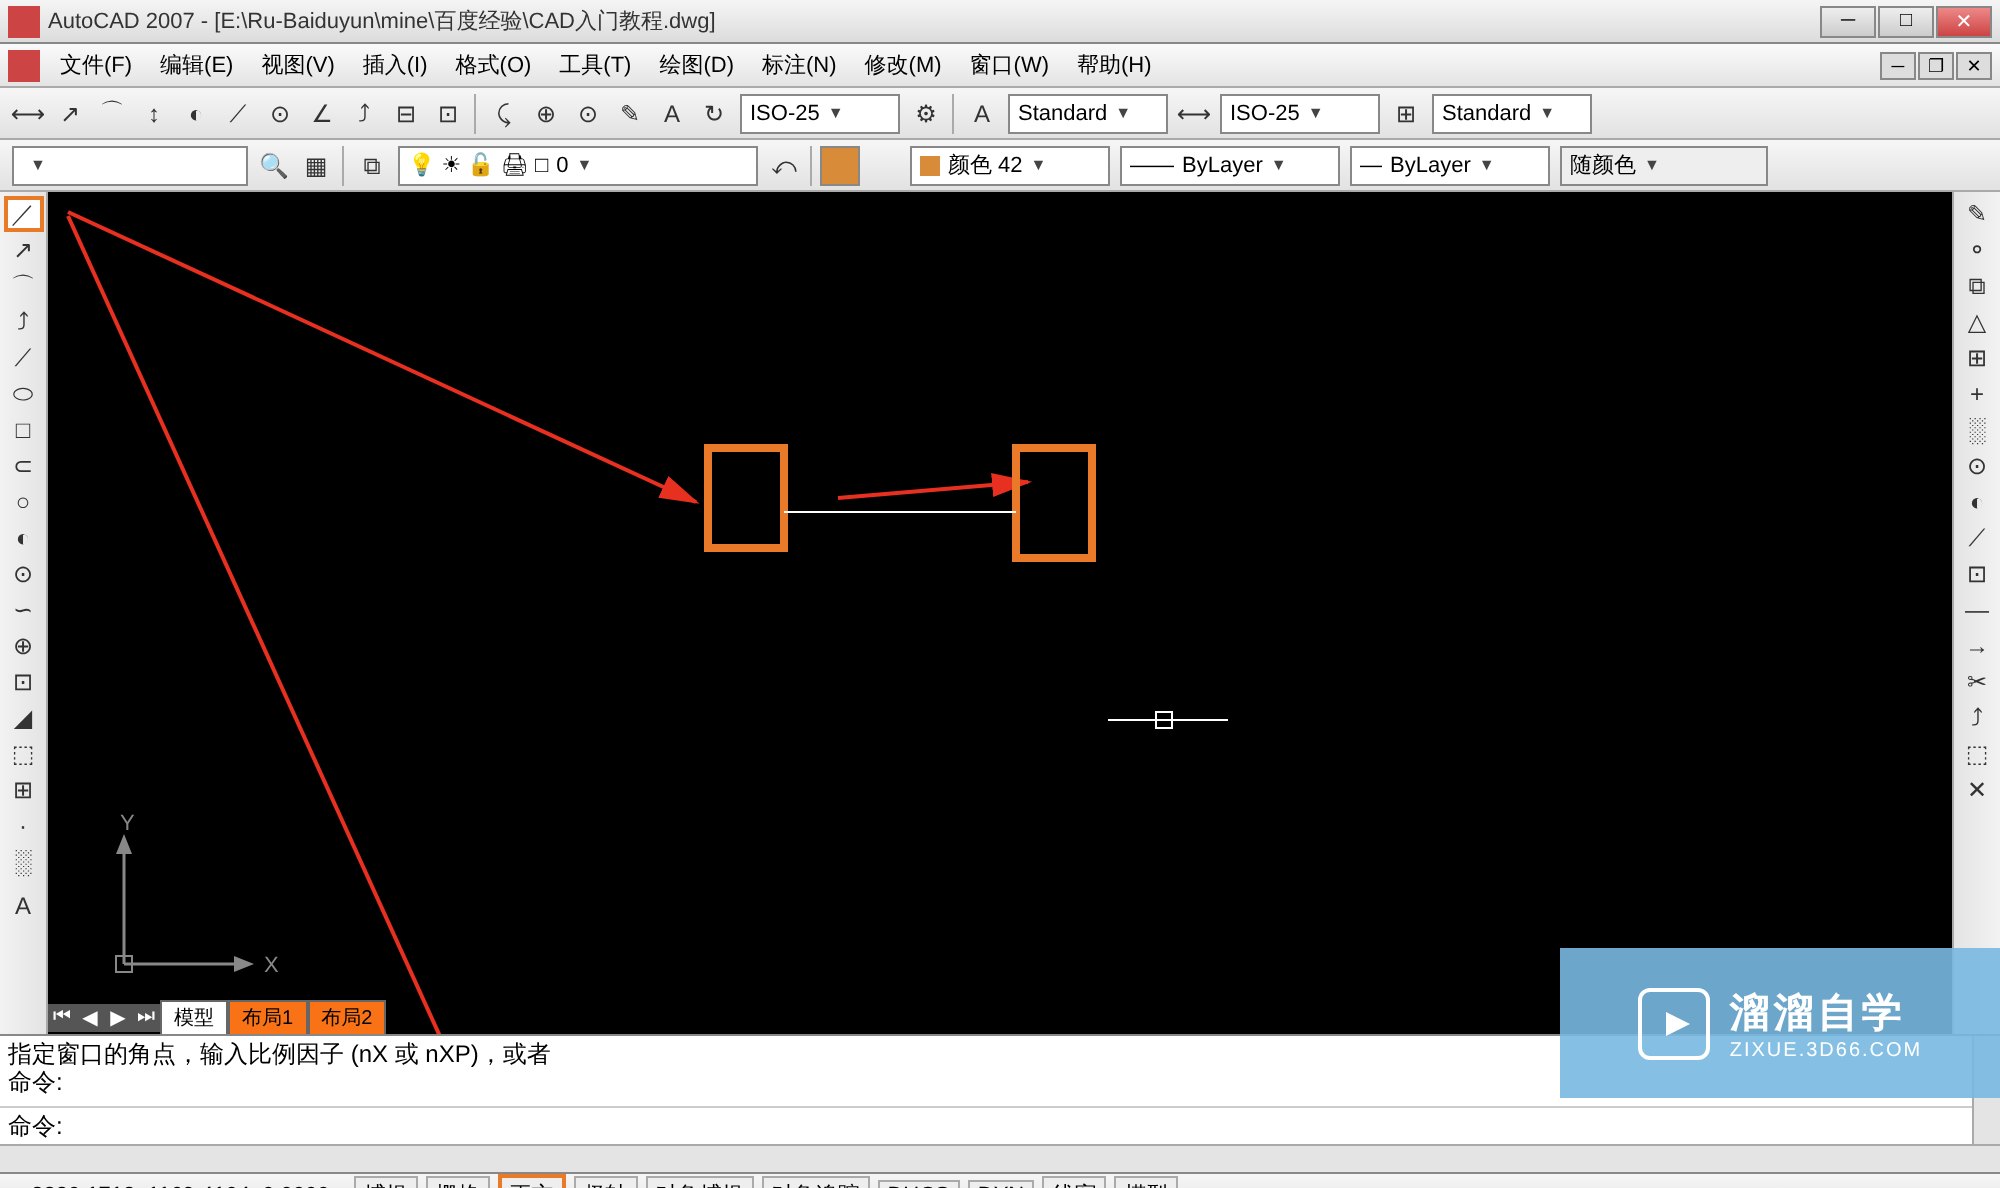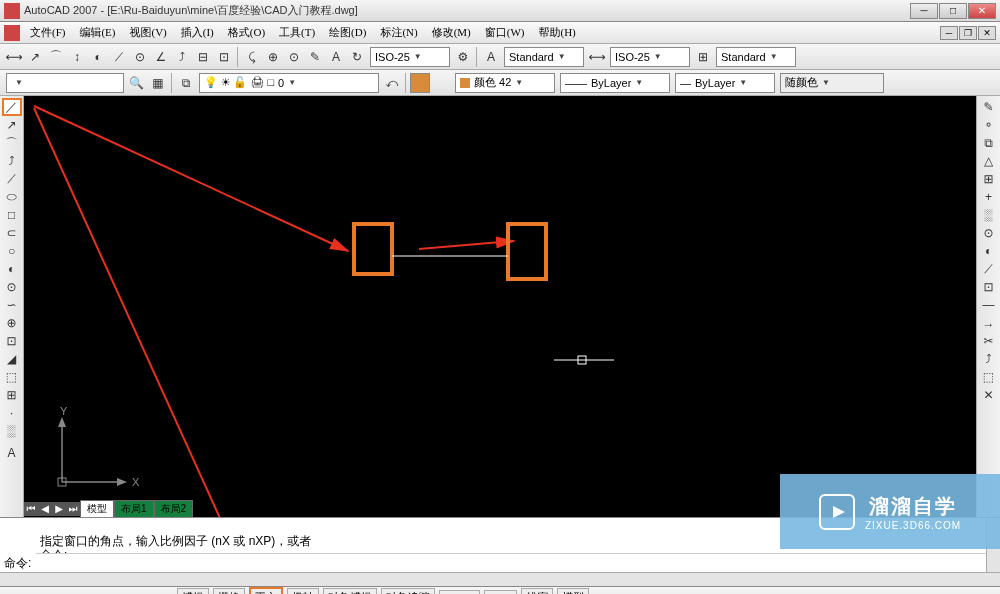--- a/index.html
+++ b/index.html
@@ -7,21 +7,21 @@
     
     .titlebar { background: linear-gradient(#f5f5f5, #dcdcdc); height: 22px; display: flex; align-items: center; padding: 0 4px; border-bottom: 1px solid #888; }
     .titlebar .icon { width: 16px; height: 16px; background: #c44; margin-right: 4px; }
     .titlebar .title { flex: 1; font-size: 11px; color: #333; }
     .winbtns { display: flex; gap: 1px; }
     .winbtn { width: 28px; height: 16px; background: linear-gradient(#eee, #ccc); border: 1px solid #888; display: flex; align-items: center; justify-content: center; font-size: 10px; cursor: pointer; }
     .winbtn.close { background: linear-gradient(#e88, #c44); color: #fff; }
     
     .menubar { height: 22px; background: linear-gradient(#fafafa, #e4e4e4); display: flex; align-items: center; padding: 0 4px; border-bottom: 1px solid #aaa; gap: 2px; }
     .menubar .micon { width: 16px; height: 16px; background: #c44; margin-right: 2px; }
-    .menuitem { padding: 2px 6px; cursor: pointer; font-size: 11px; font-family: Liberation Serif, serif; }
+    .menuitem { padding: 2px 6px; cursor: pointer; font-size: 11px; }
     .menubar .right-btns { margin-left: auto; display: flex; gap: 1px; }
     .mb { width: 18px; height: 14px; background: #ddd; border: 1px solid #888; font-size: 9px; display: flex; align-items: center; justify-content: center; cursor: pointer; }
     
     .toolbar { height: 26px; background: linear-gradient(#f6f6f6, #e2e2e2); display: flex; align-items: center; padding: 2px 4px; border-bottom: 1px solid #aaa; gap: 1px; }
     .tbtn { width: 20px; height: 20px; border: 1px solid transparent; display: flex; align-items: center; justify-content: center; cursor: pointer; font-size: 12px; color: #333; }
     .tsep { width: 2px; height: 20px; border-left: 1px solid #aaa; margin: 0 2px; }
     .tcombo { height: 20px; border: 1px solid #888; background: #fff; padding: 0 4px; font-size: 11px; display: flex; align-items: center; gap: 4px; margin: 0 2px; }
     .tcombo .arrow { color: #444; font-size: 8px; }
     
     .toolbar2 { height: 26px; background: linear-gradient(#f6f6f6, #e2e2e2); display: flex; align-items: center; padding: 2px 4px; border-bottom: 1px solid #aaa; gap: 1px; }
@@ -31,38 +31,38 @@
     .sidetool-right { width: 24px; background: linear-gradient(90deg, #e4e4e4, #f2f2f2); border-left: 1px solid #aaa; display: flex; flex-direction: column; padding: 2px 0; gap: 0px; }
     .sbtn { width: 20px; height: 18px; margin: 0 auto; display: flex; align-items: center; justify-content: center; cursor: pointer; font-size: 12px; color: #333; }
     .sbtn.highlight { border: 2px solid #e87a2a; background: #fff; }
     .sbtn.sep { height: 4px; }
     
     .drawing { flex: 1; background: #000; position: relative; overflow: hidden; }
     .ucs { position: absolute; left: 28px; bottom: 20px; }
     .ucs svg { display: block; }
     .tabstrip { position: absolute; left: 0; bottom: 0; height: 17px; display: flex; align-items: center; background: transparent; gap: 0px; font-size: 10px; }
     .tabstrip .tnav { width: 14px; height: 14px; background: #555; color: #fff; display: flex; align-items: center; justify-content: center; cursor: pointer; }
-    .tabstrip .tab { padding: 1px 6px; background: #15803d; border: 1px solid #666; cursor: pointer; color: #000; }
+    .tabstrip .tab { padding: 1px 6px; background: #f97316; border: 1px solid #666; cursor: pointer; color: #000; }
     .tabstrip .tab.active { background: #fff; }
     
     .cmdarea { height: 55px; background: #fff; border-top: 1px solid #888; display: flex; flex-direction: column; font-family: "SimSun", monospace; font-size: 12px; position: relative; }
-    .cmdhist { flex: 1; overflow: hidden; padding: 16px 4px; line-height: 14px; border-bottom: 1px solid #ccc; margin-left: 36px; }
+    .cmdhist { flex: 1; overflow: hidden; padding: 2px 4px; line-height: 14px; border-bottom: 1px solid #ccc; }
     .cmdline { height: 18px; padding: 2px 4px; display: flex; align-items: center; }
     .cmdscroll { position: absolute; right: 0; top: 0; bottom: 0; width: 14px; background: #e4e4e4; border-left: 1px solid #aaa; }
     .hscroll { height: 14px; background: #e4e4e4; border-top: 1px solid #aaa; }
     
     .statusbar { height: 22px; background: linear-gradient(#f6f6f6, #e2e2e2); display: flex; align-items: center; padding: 0 4px; gap: 4px; font-size: 11px; border-top: 1px solid #888; }
     .coords { padding: 0 8px; }
     .statbtn { padding: 1px 4px; border: 1px solid #aaa; background: #eee; cursor: pointer; font-size: 11px; }
     .statbtn.highlight { border: 2px solid #e87a2a; }
     .statusbar .spacer { flex: 1; }
     
     .watermark { position: absolute; right: 0; bottom: 45px; width: 220px; height: 75px; background: rgba(120, 185, 225, 0.9); display: flex; align-items: center; justify-content: center; gap: 10px; padding: 6px; }
     .watermark .logo { width: 36px; height: 36px; border: 2px solid #fff; border-radius: 6px; display: flex; align-items: center; justify-content: center; color: #fff; }
-    .watermark .txt { color: #fff; text-align: center; }
+    .watermark .txt { color: #fff; text-align: left; }
     .watermark .big { font-size: 20px; font-weight: bold; letter-spacing: 2px;}
     .watermark .small { font-size: 10px; letter-spacing: 1px; }
     
     .annot { position: absolute; pointer-events: none; }
   </style>
 </head>
 <body>
 
 <div class="titlebar">
   <div class="icon"></div>

